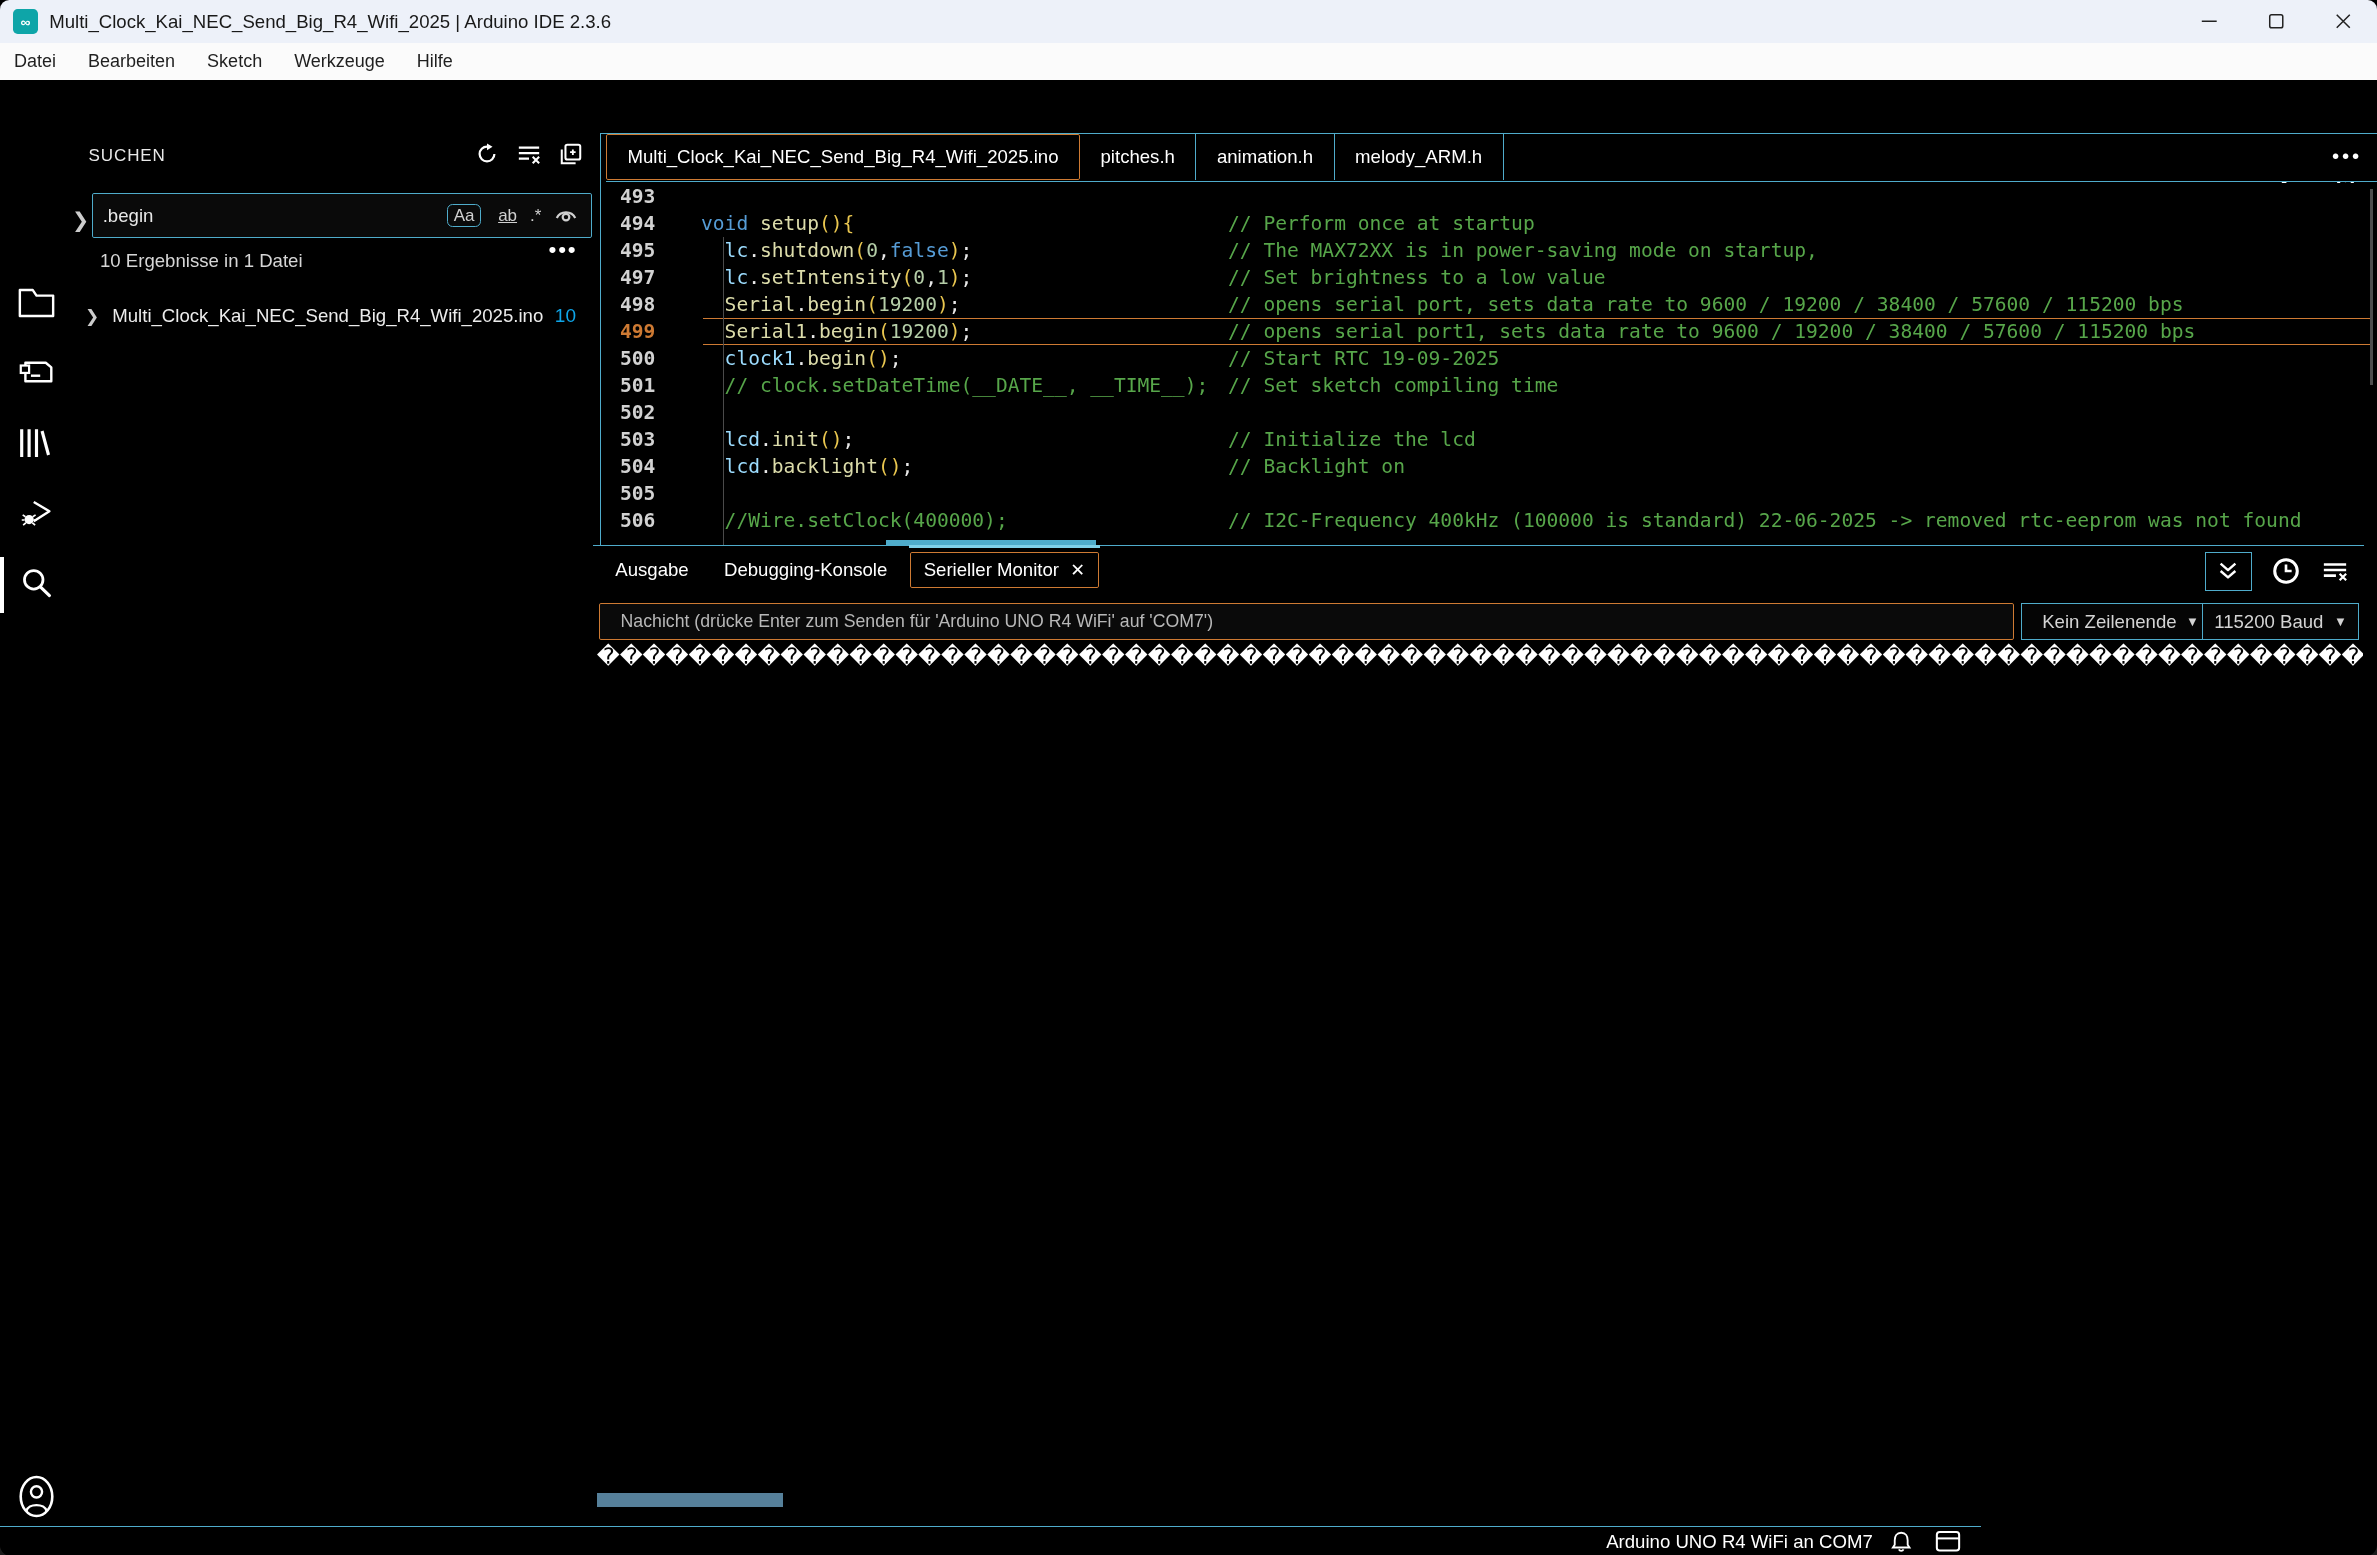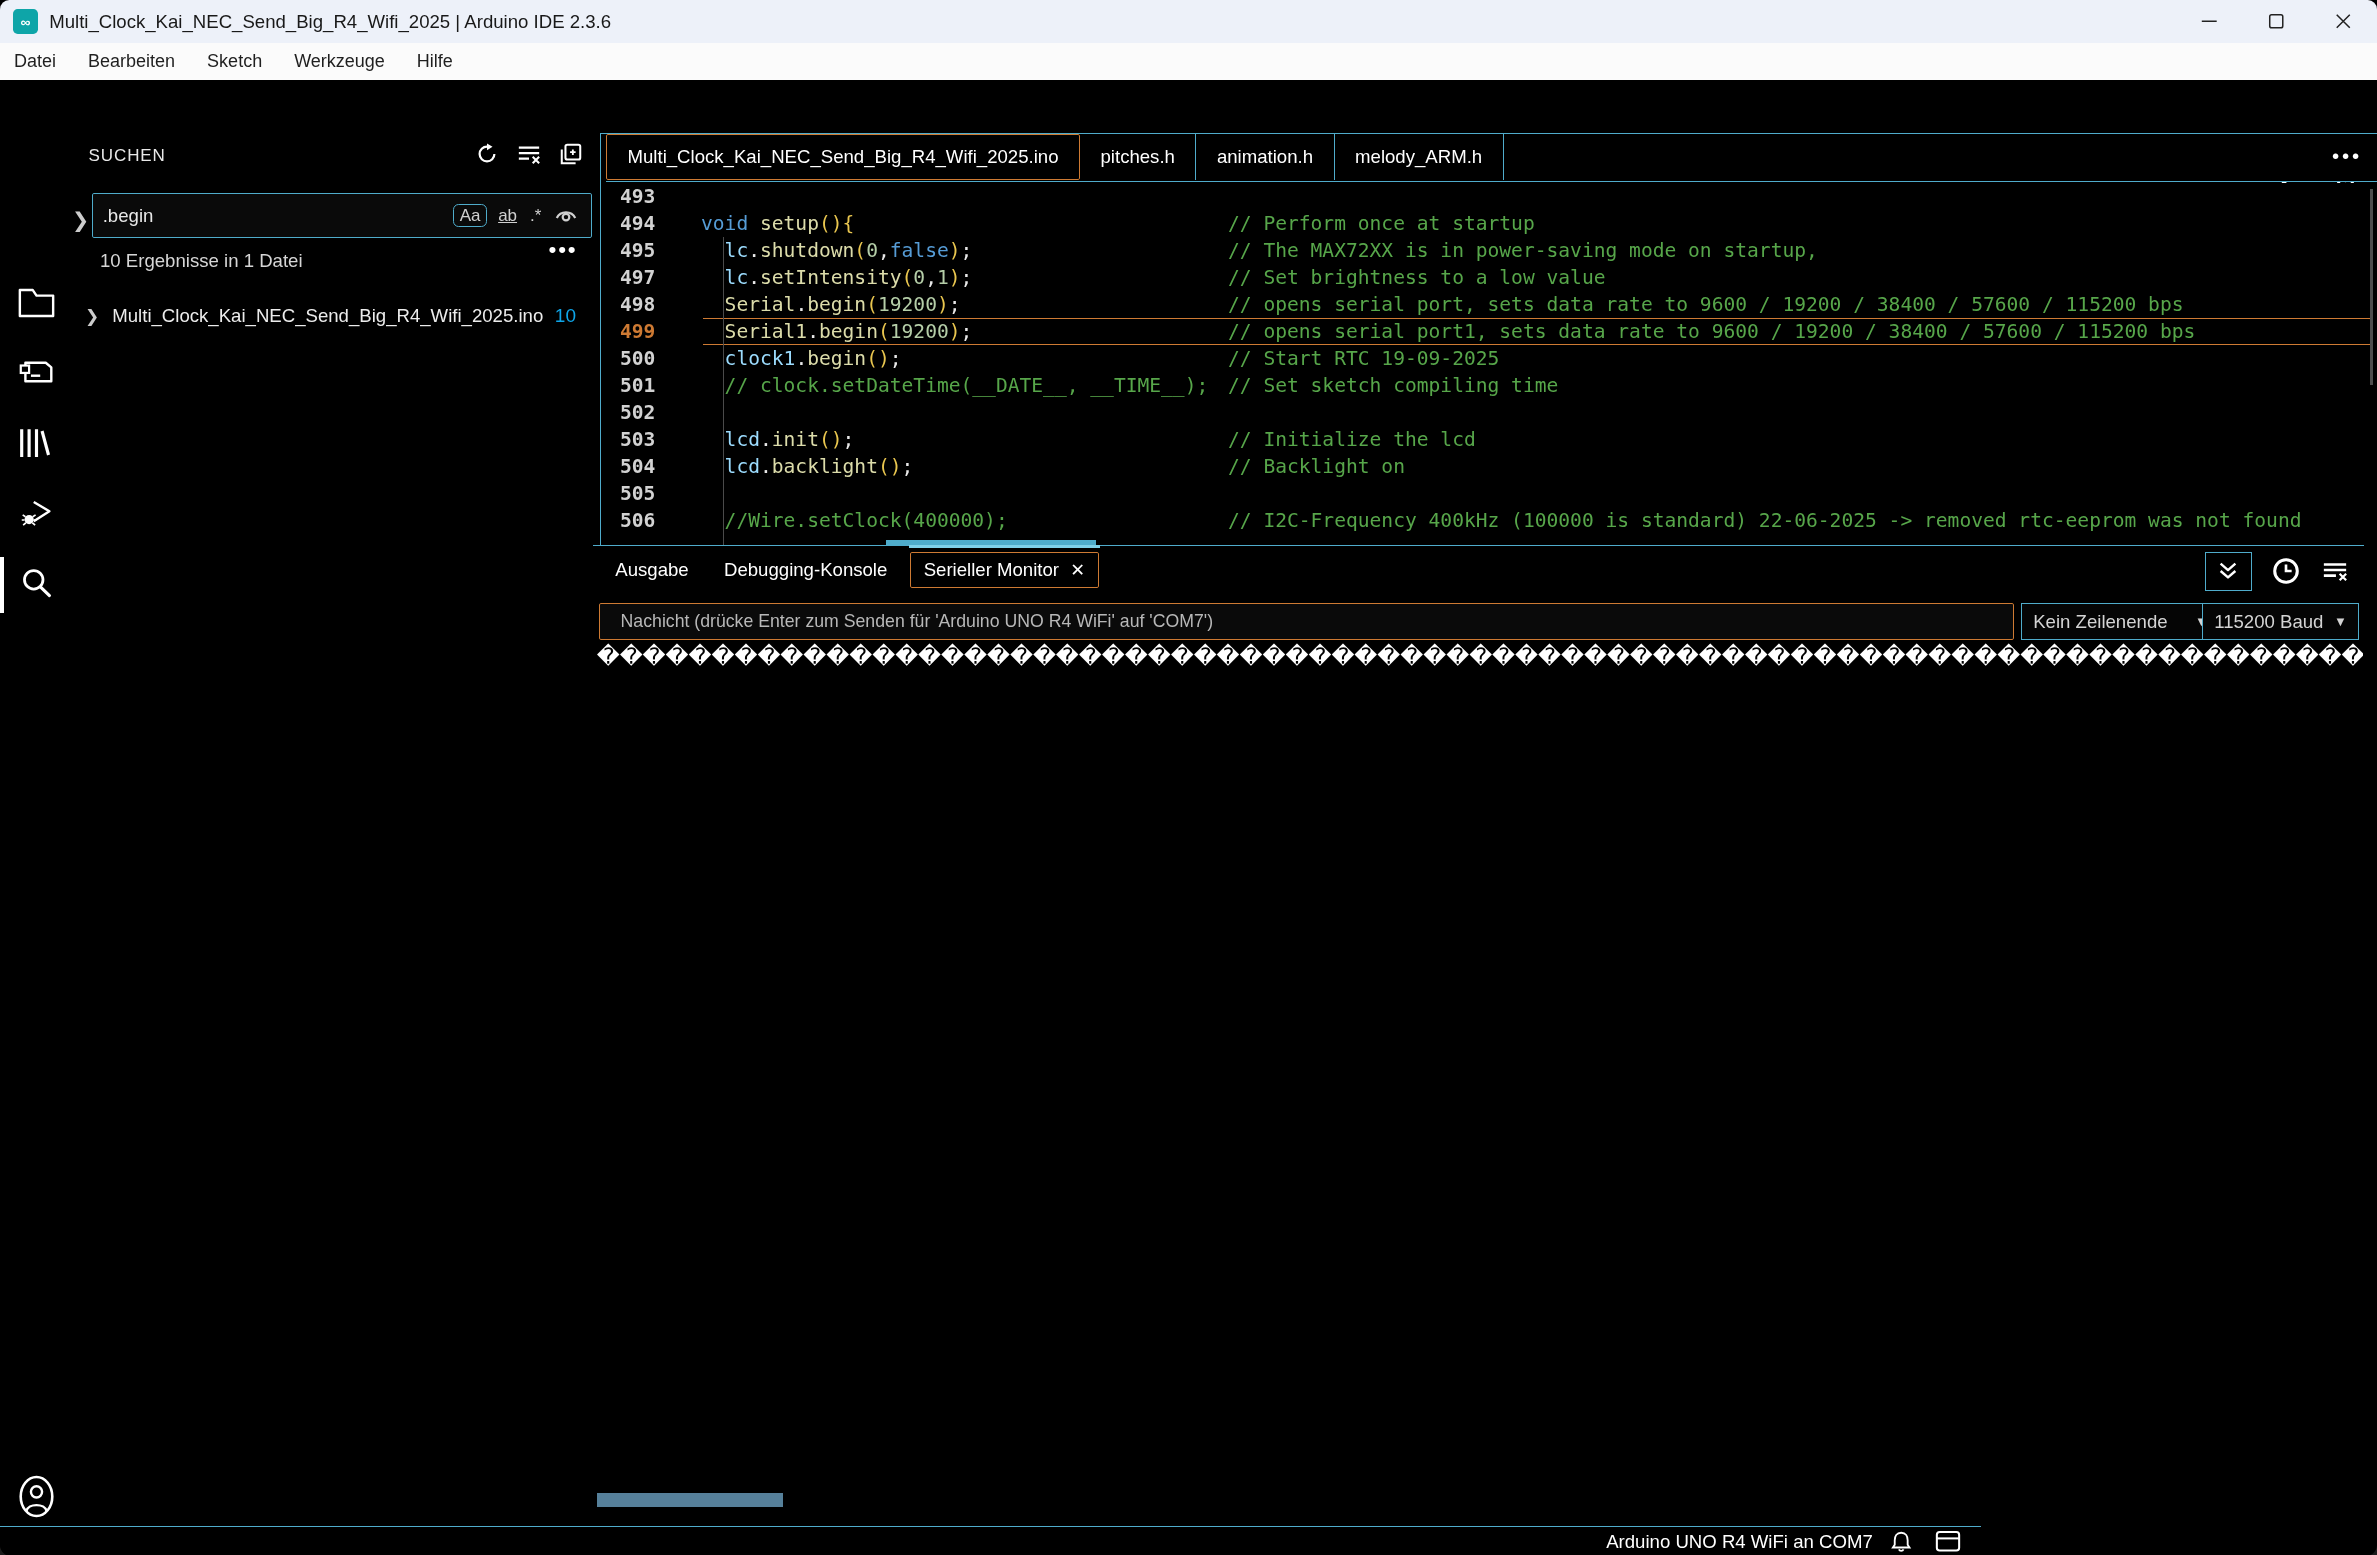--- a/index.html
+++ b/index.html
@@ -43,21 +43,21 @@
   #searchpanel{position:absolute;left:70px;top:133px;width:530px;height:1393px;background:#000;
                border-right:1.9px solid #4FACCB;color:#ddd;}
   #search-header{position:absolute;left:18.6px;top:13px;font-size:17px;letter-spacing:0.9px;color:#e8e8e8;}
   #search-header-icons{position:absolute;right:17px;top:9.3px;display:flex;gap:17px;}
   #toggle-replace{position:absolute;left:1.9px;top:75px;color:#ccc;font-size:20.5px;}
   #search-input-box{position:absolute;left:22.4px;top:60px;width:500px;height:45px;background:#0a0a0a;
                     border:1.9px solid #4FACCB;border-radius:1.9px;display:flex;align-items:center;box-sizing:border-box;}
   #search-input{flex:1;background:transparent;border:none;outline:none;color:#e8e8e8;font-size:18.6px;
                 padding-left:9.3px;font-family:"Liberation Sans",sans-serif;}
   .search-opt{color:#d0d0d0;font-size:17px;margin-right:13px;white-space:nowrap;}
-  .search-opt.boxed{border:1.9px solid #4FACCB;border-radius:5.6px;padding:0.9px 5.6px;margin-right:11px;}
+  .search-opt.boxed{border:1.9px solid #4FACCB;border-radius:5.6px;padding:0.9px 5.6px;margin-right:17px;}
   .search-opt.underlined{text-decoration:underline;}
   #search-more{position:absolute;right:22.4px;top:104px;color:#fff;font-size:22.4px;letter-spacing:1.9px;}
   #search-summary{position:absolute;left:30px;top:117px;font-size:18.6px;color:#d6d6d6;}
   #result-row{position:absolute;left:0px;top:166px;width:530px;height:34px;display:flex;align-items:center;}
   #result-chevron{color:#ccc;font-size:17px;margin-left:15px;}
   #result-file{color:#ececec;font-size:18.6px;margin-left:13px;flex:1;}
   #result-count{color:#0ea5e9;font-size:19px;margin-right:24px;}
   #account-icon{position:absolute;left:17px;top:1341px;}
 
   
@@ -99,21 +99,21 @@
   #panel-right-icons{position:absolute;right:15px;top:5.6px;display:flex;align-items:center;gap:18.6px;}
   #autoscroll-box{width:47px;height:39px;border:1.9px solid #4FACCB;display:flex;align-items:center;
                   justify-content:center;box-sizing:border-box;}
   #sm-input{position:absolute;left:5.6px;top:57px;width:1415px;height:37px;background:#0a0a0a;
             border:1.9px solid #CE7A33;border-radius:1.9px;box-sizing:border-box;color:#e8e8e8;
             font-size:17.7px;padding-left:21px;font-family:"Liberation Sans",sans-serif;outline:none;}
   #sm-input::placeholder{color:#b8b8b8;opacity:1;}
   .dropdown{position:absolute;top:57px;height:37px;border:1.9px solid #4FACCB;background:#050505;
             display:flex;align-items:center;justify-content:space-between;box-sizing:border-box;
             color:#d4d4d4;font-size:18.6px;padding:0 11.2px;}
-  #dd-lineending{left:1428px;width:199px;}
+  #dd-lineending{left:1428px;width:199px;justify-content:center;}
   #dd-baud{left:1609px;width:157px;}
   .dd-caret{font-size:13px;color:#d4d4d4;margin-left:9.3px;}
   #sm-output{position:absolute;left:3.7px;top:97px;width:1766px;height:32px;overflow:hidden;
              color:#fff;font-size:22.4px;font-family:"DejaVu Sans",sans-serif;letter-spacing:0px;white-space:nowrap;}
   #panel-hscroll{position:absolute;left:3.7px;top:947px;width:186px;height:14px;background:#56809A;}
 
   
   #statusbar{position:absolute;left:0;top:1526px;width:1981px;height:30px;background:#000;
              border-top:1.9px solid #4FACCB;box-sizing:border-box;display:flex;align-items:center;
              justify-content:flex-end;border-radius:0 0 11.2px 11.2px;}

